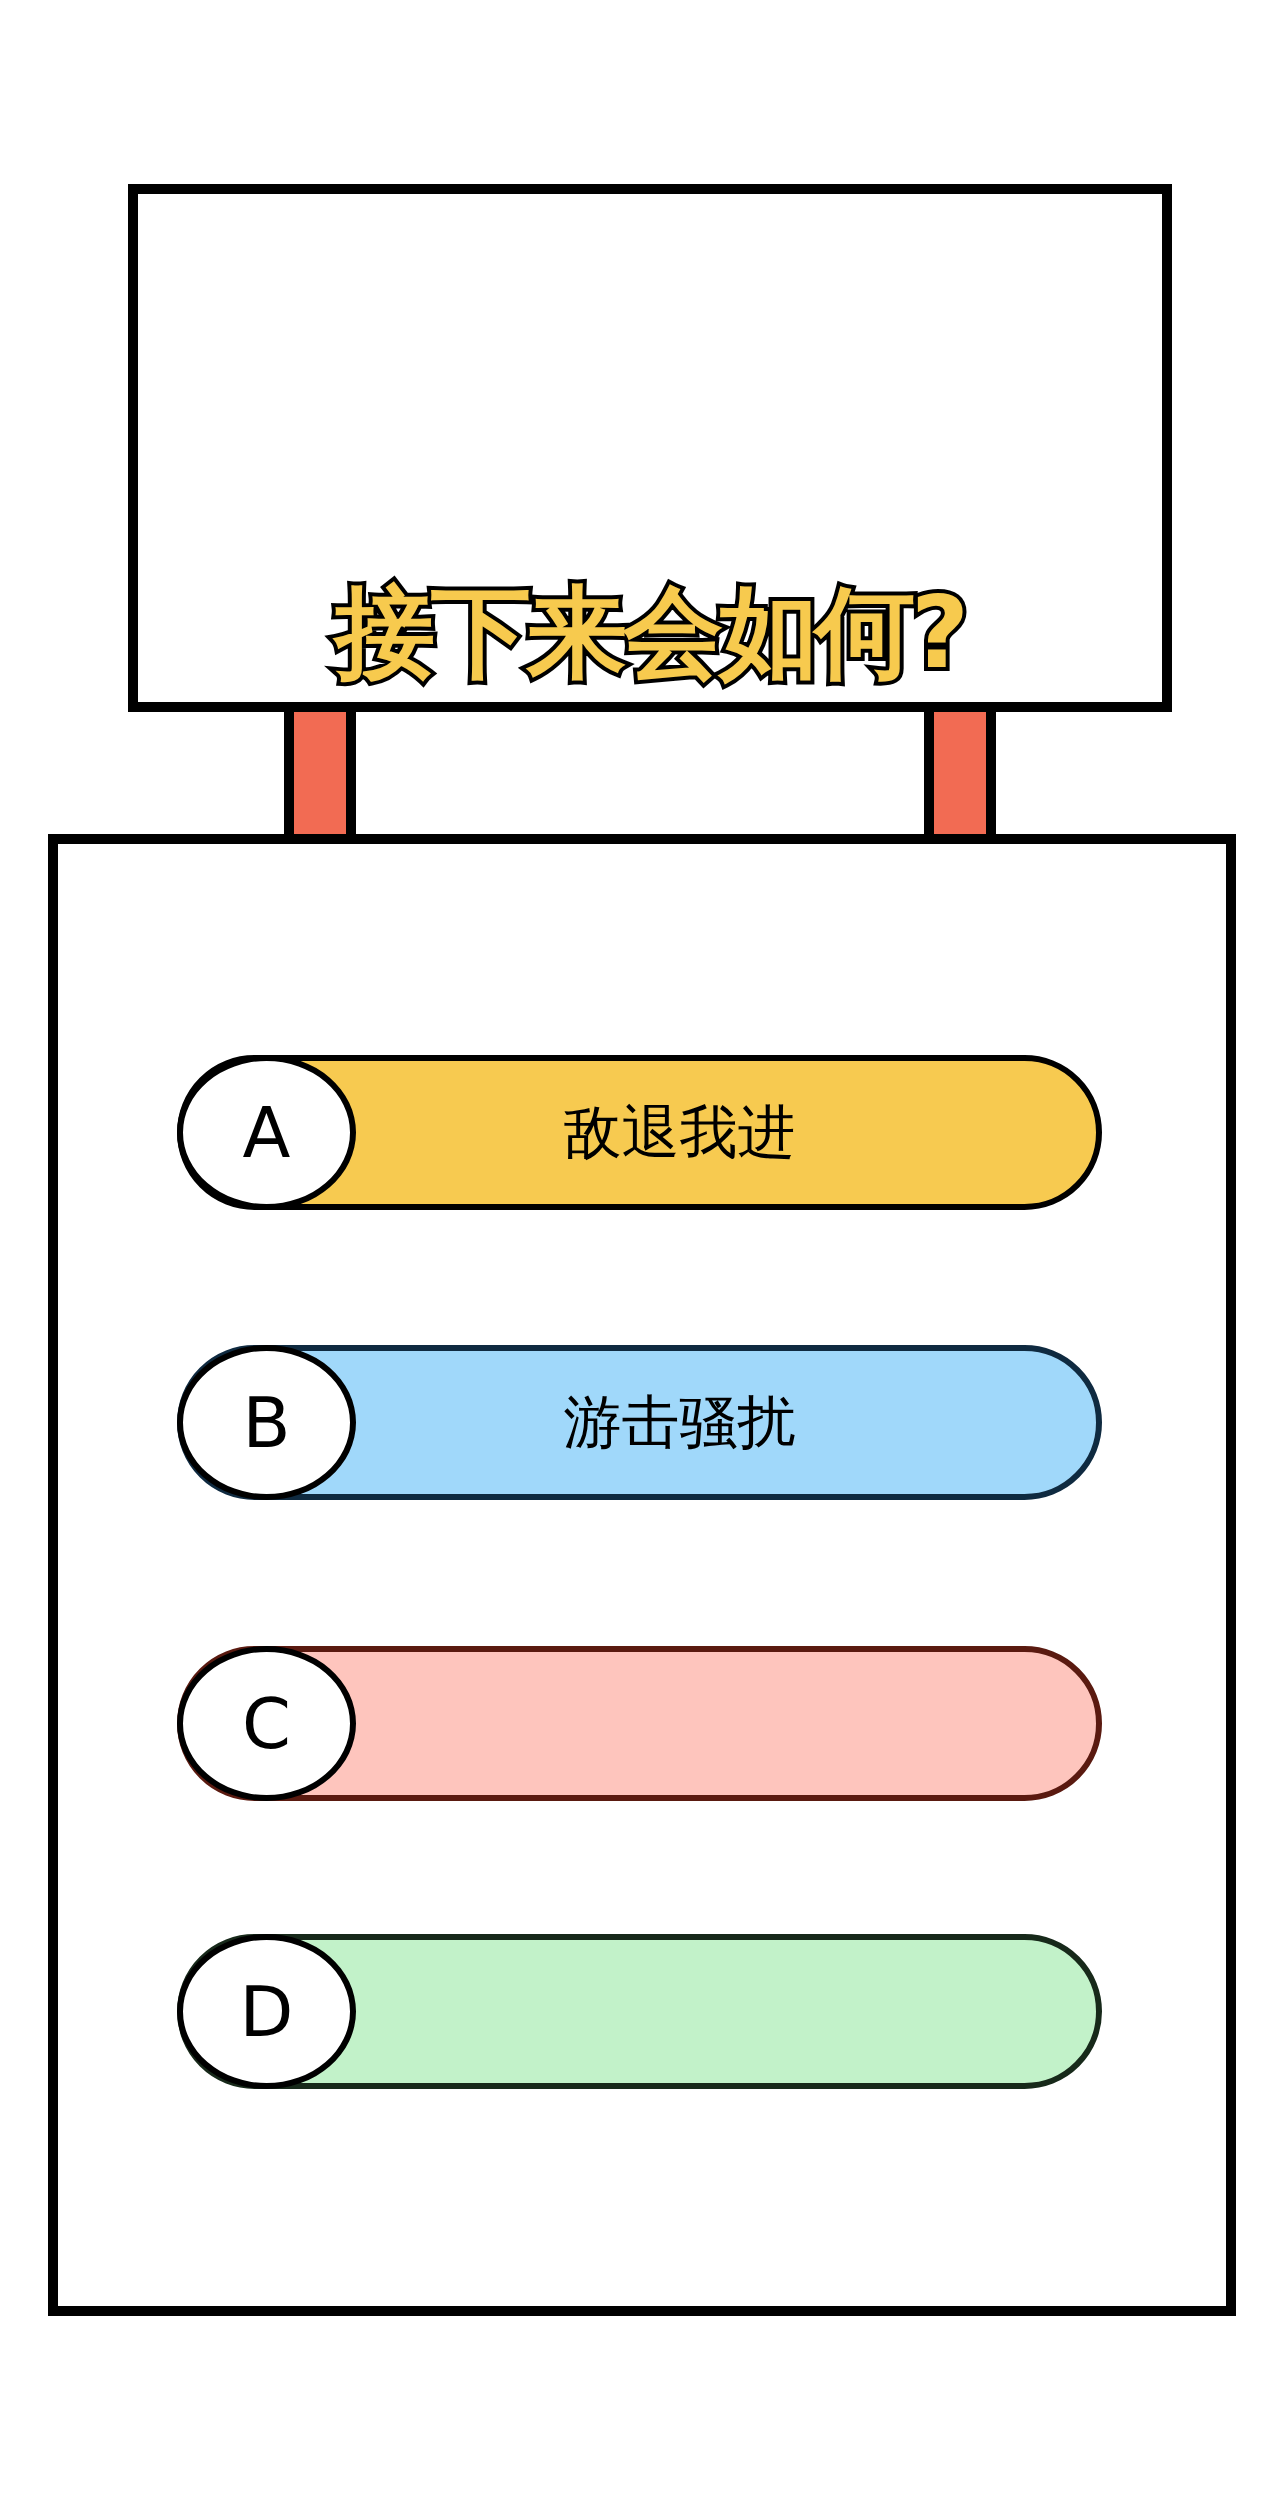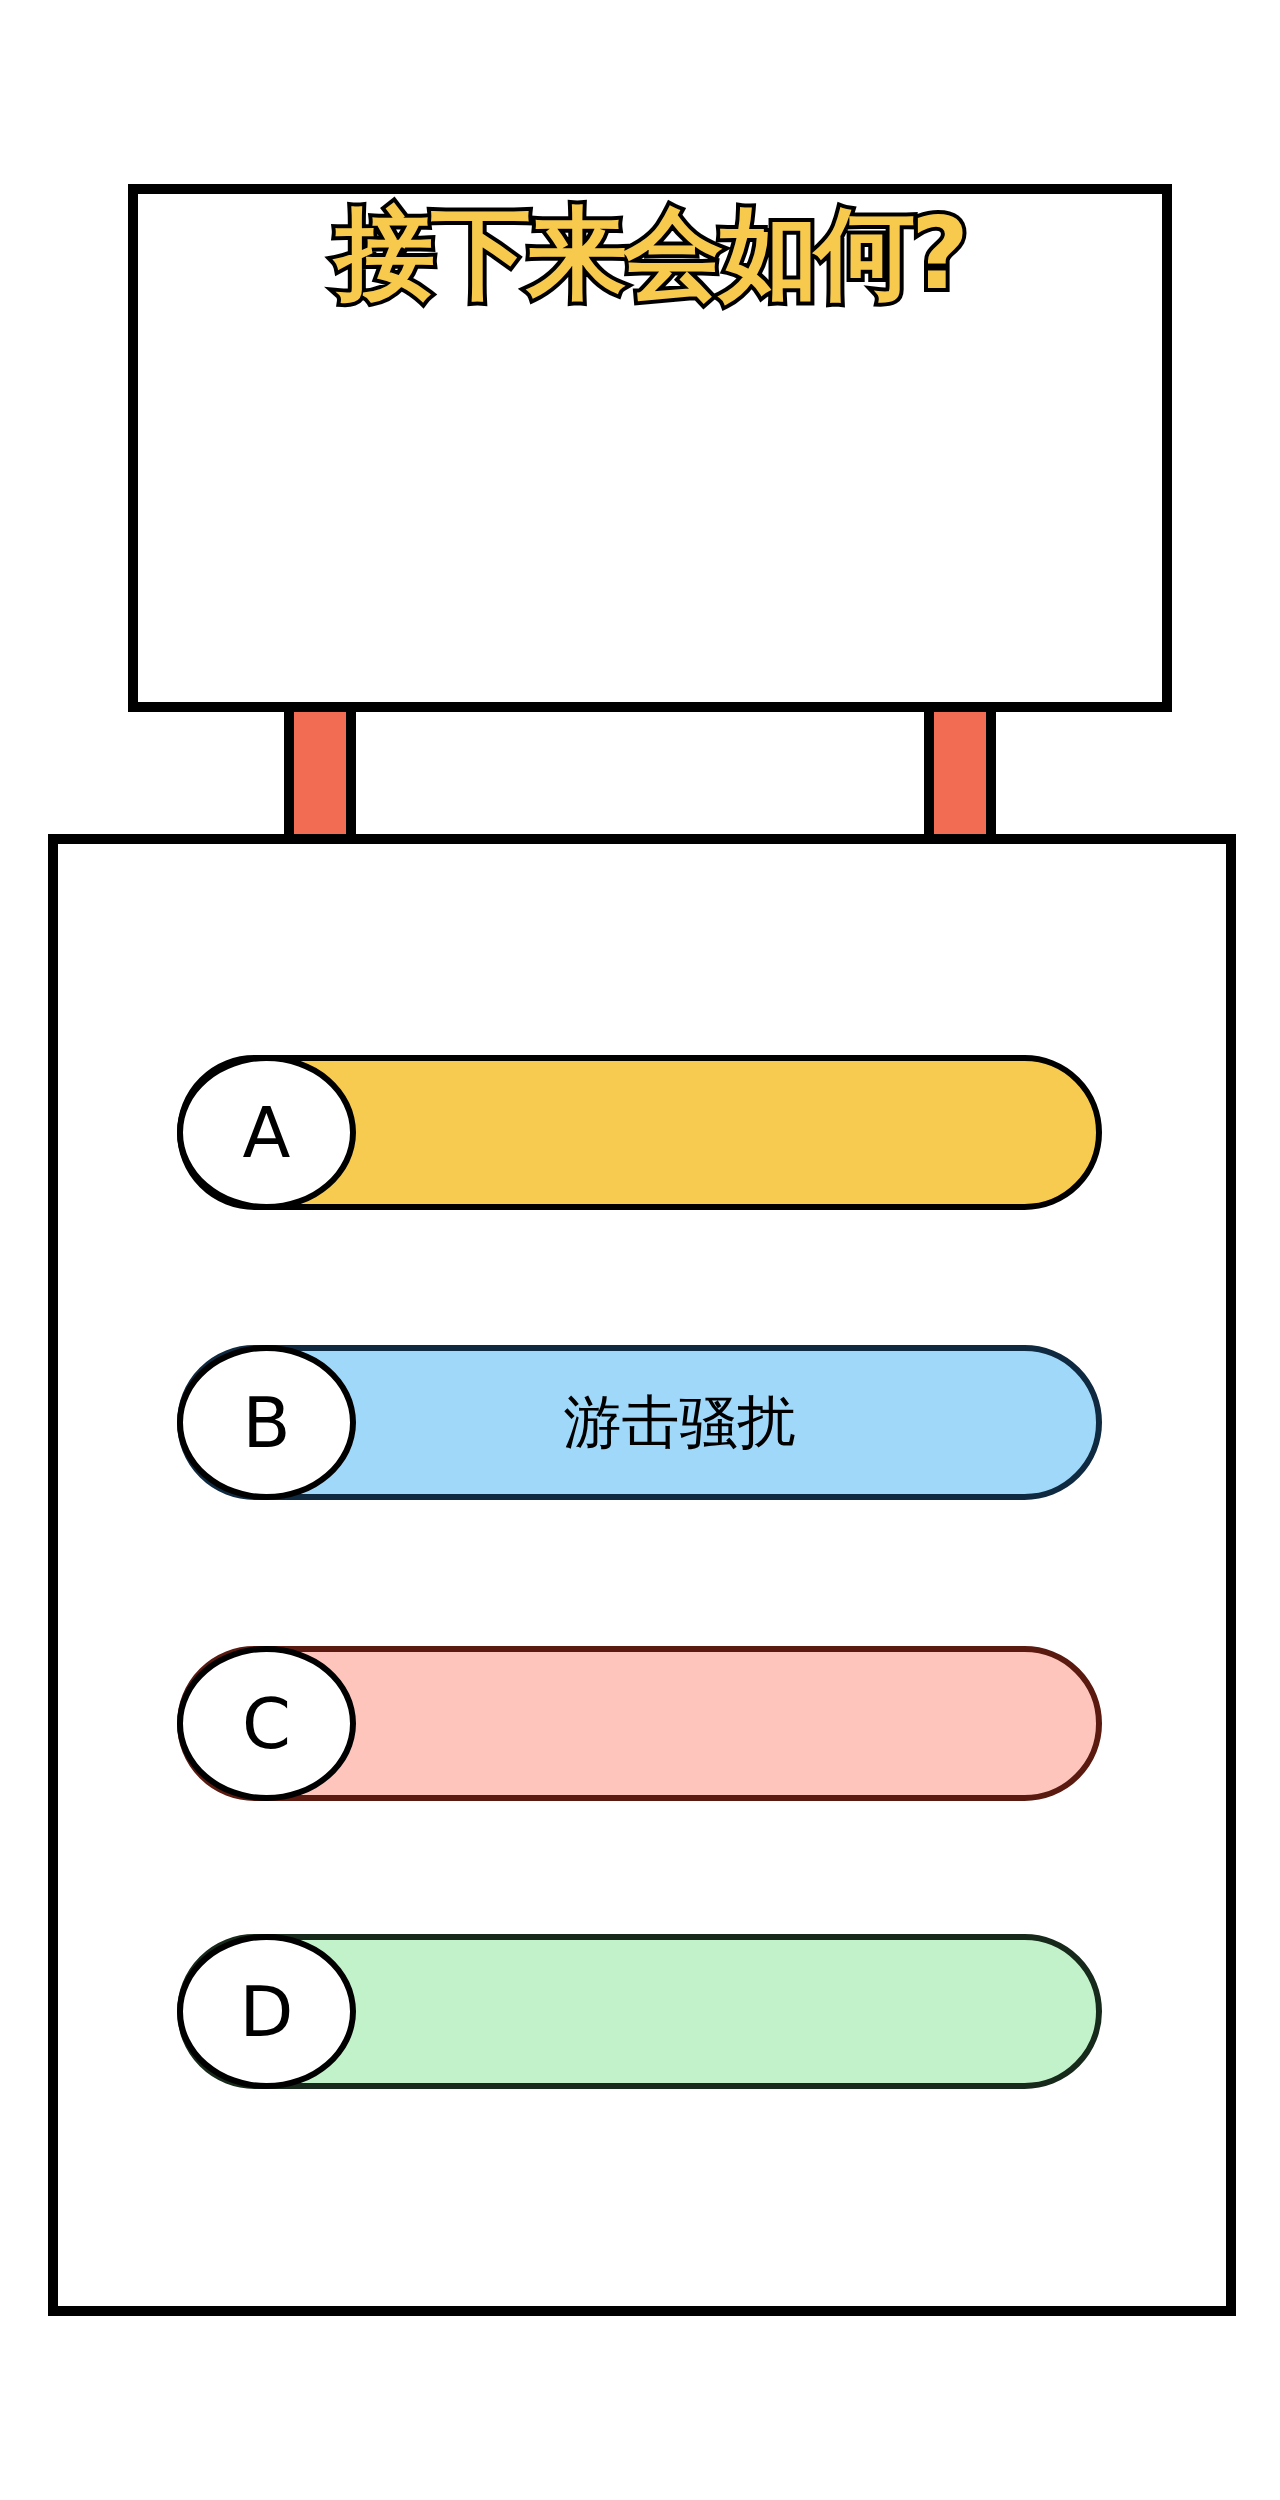--- a/index.html
+++ b/index.html
@@ -5,21 +5,21 @@
     html, body { margin: 0; padding: 0; }
     body {
       width: 1280px; height: 2500px; position: relative;
       background: #ffffff; overflow: hidden;
       font-family: "DejaVu Sans", "Liberation Sans", sans-serif;
     }
     .sign {
       position: absolute; left: 128px; top: 184px;
       width: 1044px; height: 528px; box-sizing: border-box;
       border: 10px solid #000; background: #fff;
-      display: flex; align-items: flex-start; justify-content: center;
+      display: flex; align-items: flex-end; justify-content: center;
     }
     .sign-title {
       font-size: 100px; font-weight: bold; letter-spacing: -4px;
       color: #F7CA4E;
       -webkit-text-stroke: 8px #000;
       paint-order: stroke fill;
       text-shadow: 0 0 0 #000;
       margin-top: -6px;
     }
     .post {
@@ -58,20 +58,21 @@
   <div class="sign-title">接下来会如何?</div>
 </div>
 
 <div class="post" style="left:284px;"></div>
 <div class="post" style="left:924px;"></div>
 
 <div class="board"></div>
 
 <div class="option" style="top:1055px; background:#F7CA50; border-color:#000000;">
   <div class="badge">A</div>
+  <div class="opt-text">敌退我进</div>
 </div>
 
 <div class="option" style="top:1345px; background:#A0D8FA; border-color:#0F2A40;">
   <div class="badge">B</div>
   <div class="opt-text">游击骚扰</div>
 </div>
 
 <div class="option" style="top:1646px; background:#FEC5BD; border-color:#5A1A10;">
   <div class="badge">C</div>
 </div>

